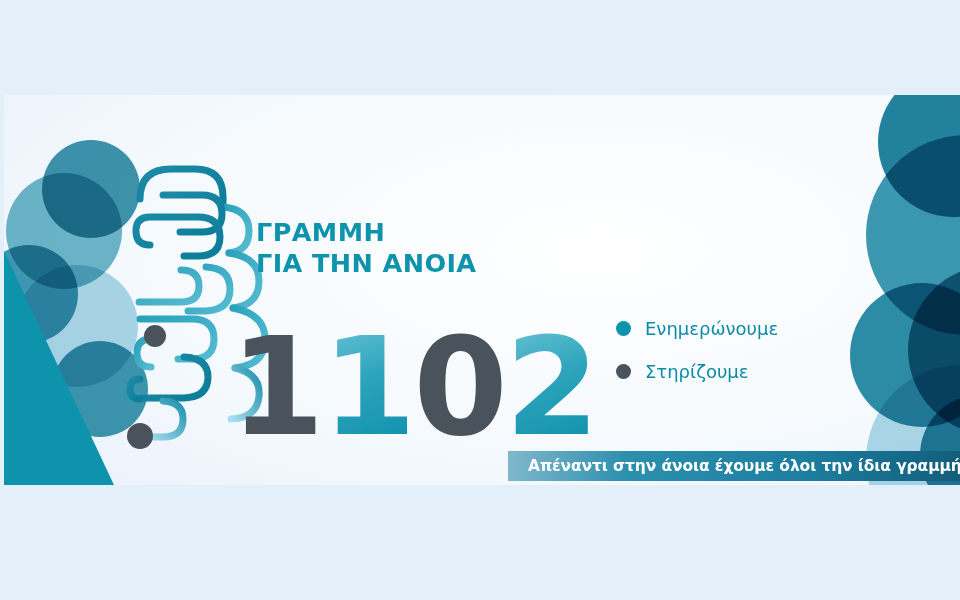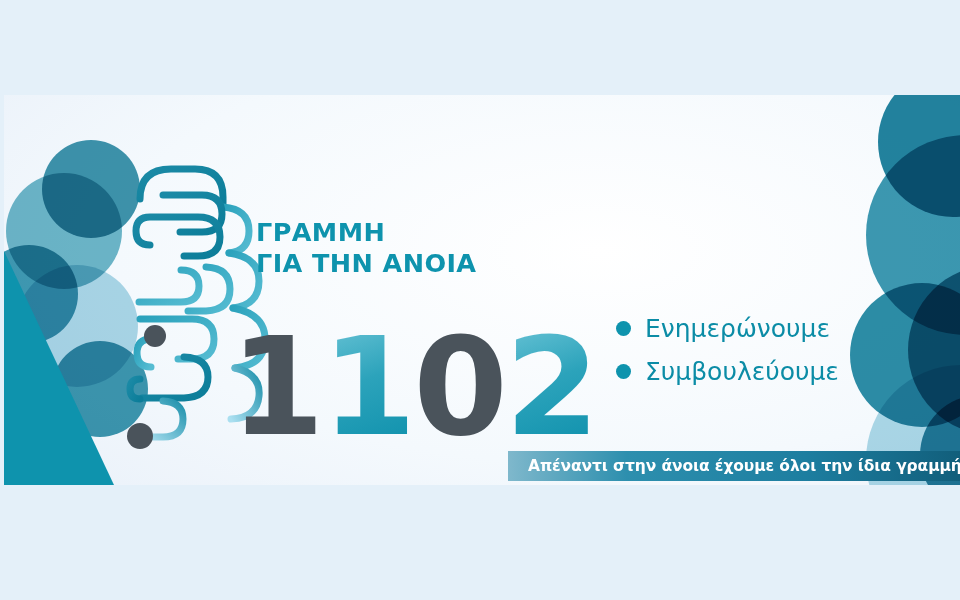--- a/index.html
+++ b/index.html
@@ -65,21 +65,21 @@
     background:linear-gradient(160deg,#6ec6d8 0%,#2ca3bb 45%,#0c8fab 100%);
     -webkit-background-clip:text; background-clip:text; color:transparent;
   }
 
   
   #bullets { position:absolute; left:612px; top:212px; }
   .bullet-row { display:flex; align-items:center; height:43px; }
   .dot { width:15px; height:15px; border-radius:50%; flex:none; margin-right:14px; }
   .dot-teal { background:#0e93ad; }
   .dot-gray { background:#4a535b; }
-  .bullet-label { color:#0b8ca6; font-size:25px; line-height:1; white-space:nowrap; }
+  .bullet-label { color:#0b8ca6; font-size:18px; line-height:1; white-space:nowrap; }
 
   
   #tagline {
     position:absolute; left:504px; top:356px; width:540px; height:30px;
     background:linear-gradient(90deg,#7fb8cc 0%,#2d8fae 22%,#1d7ea0 55%,#12607d 82%,#0d4f6a 100%);
     display:flex; align-items:center;
   }
   #tagline-text {
     color:#ffffff; font-size:15.5px; font-weight:700; white-space:nowrap;
     padding-left:20px; letter-spacing:-.1px;
@@ -157,22 +157,22 @@
     <span class="d-dark">0</span>
     <span class="d-teal">2</span>
   </div>
 
   <div id="bullets">
     <div class="bullet-row">
       <span class="dot dot-teal"></span>
       <span class="bullet-label">Ενημερώνουμε</span>
     </div>
     <div class="bullet-row">
-      <span class="dot dot-teal"></span>
-      <span class="bullet-label">Συμβουλεύουμε</span>
+      <span class="dot dot-gray"></span>
+      <span class="bullet-label">Στηρίζουμε</span>
     </div>
   </div>
 
   <div id="tagline">
     <span id="tagline-text">Απέναντι στην άνοια έχουμε όλοι την ίδια γραμμή</span>
   </div>
 
 </div>
 
 </body></html>

